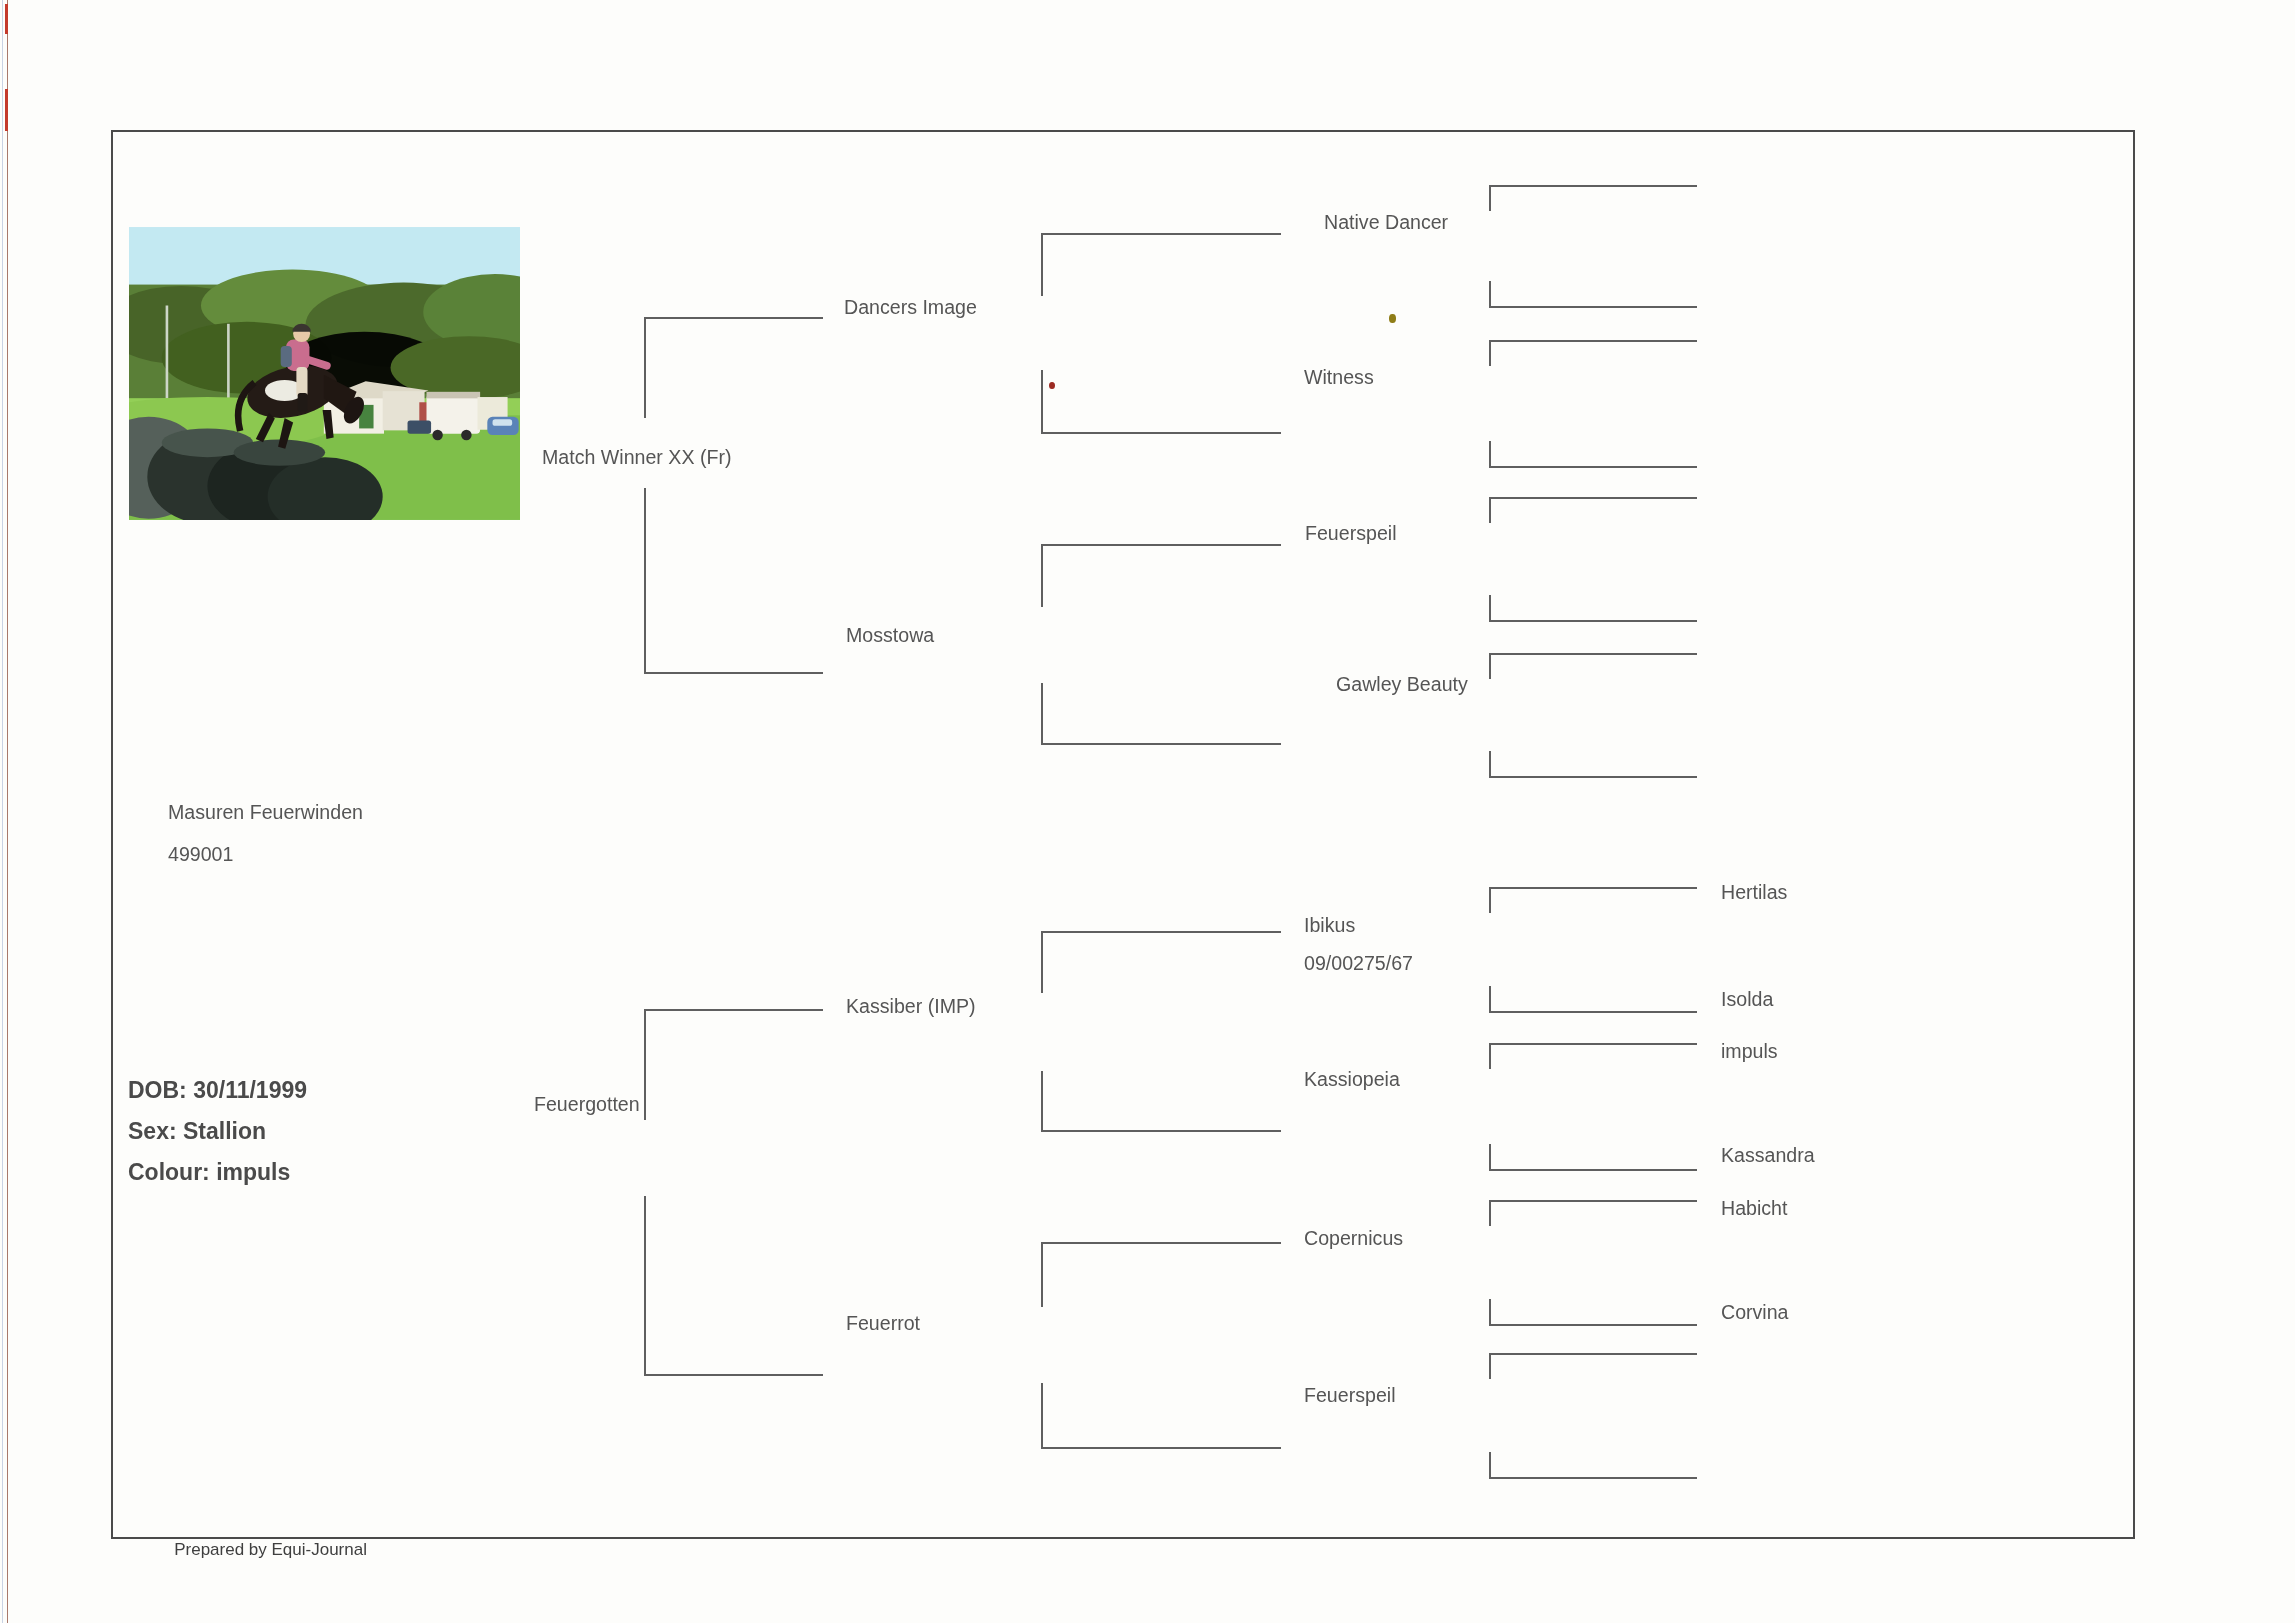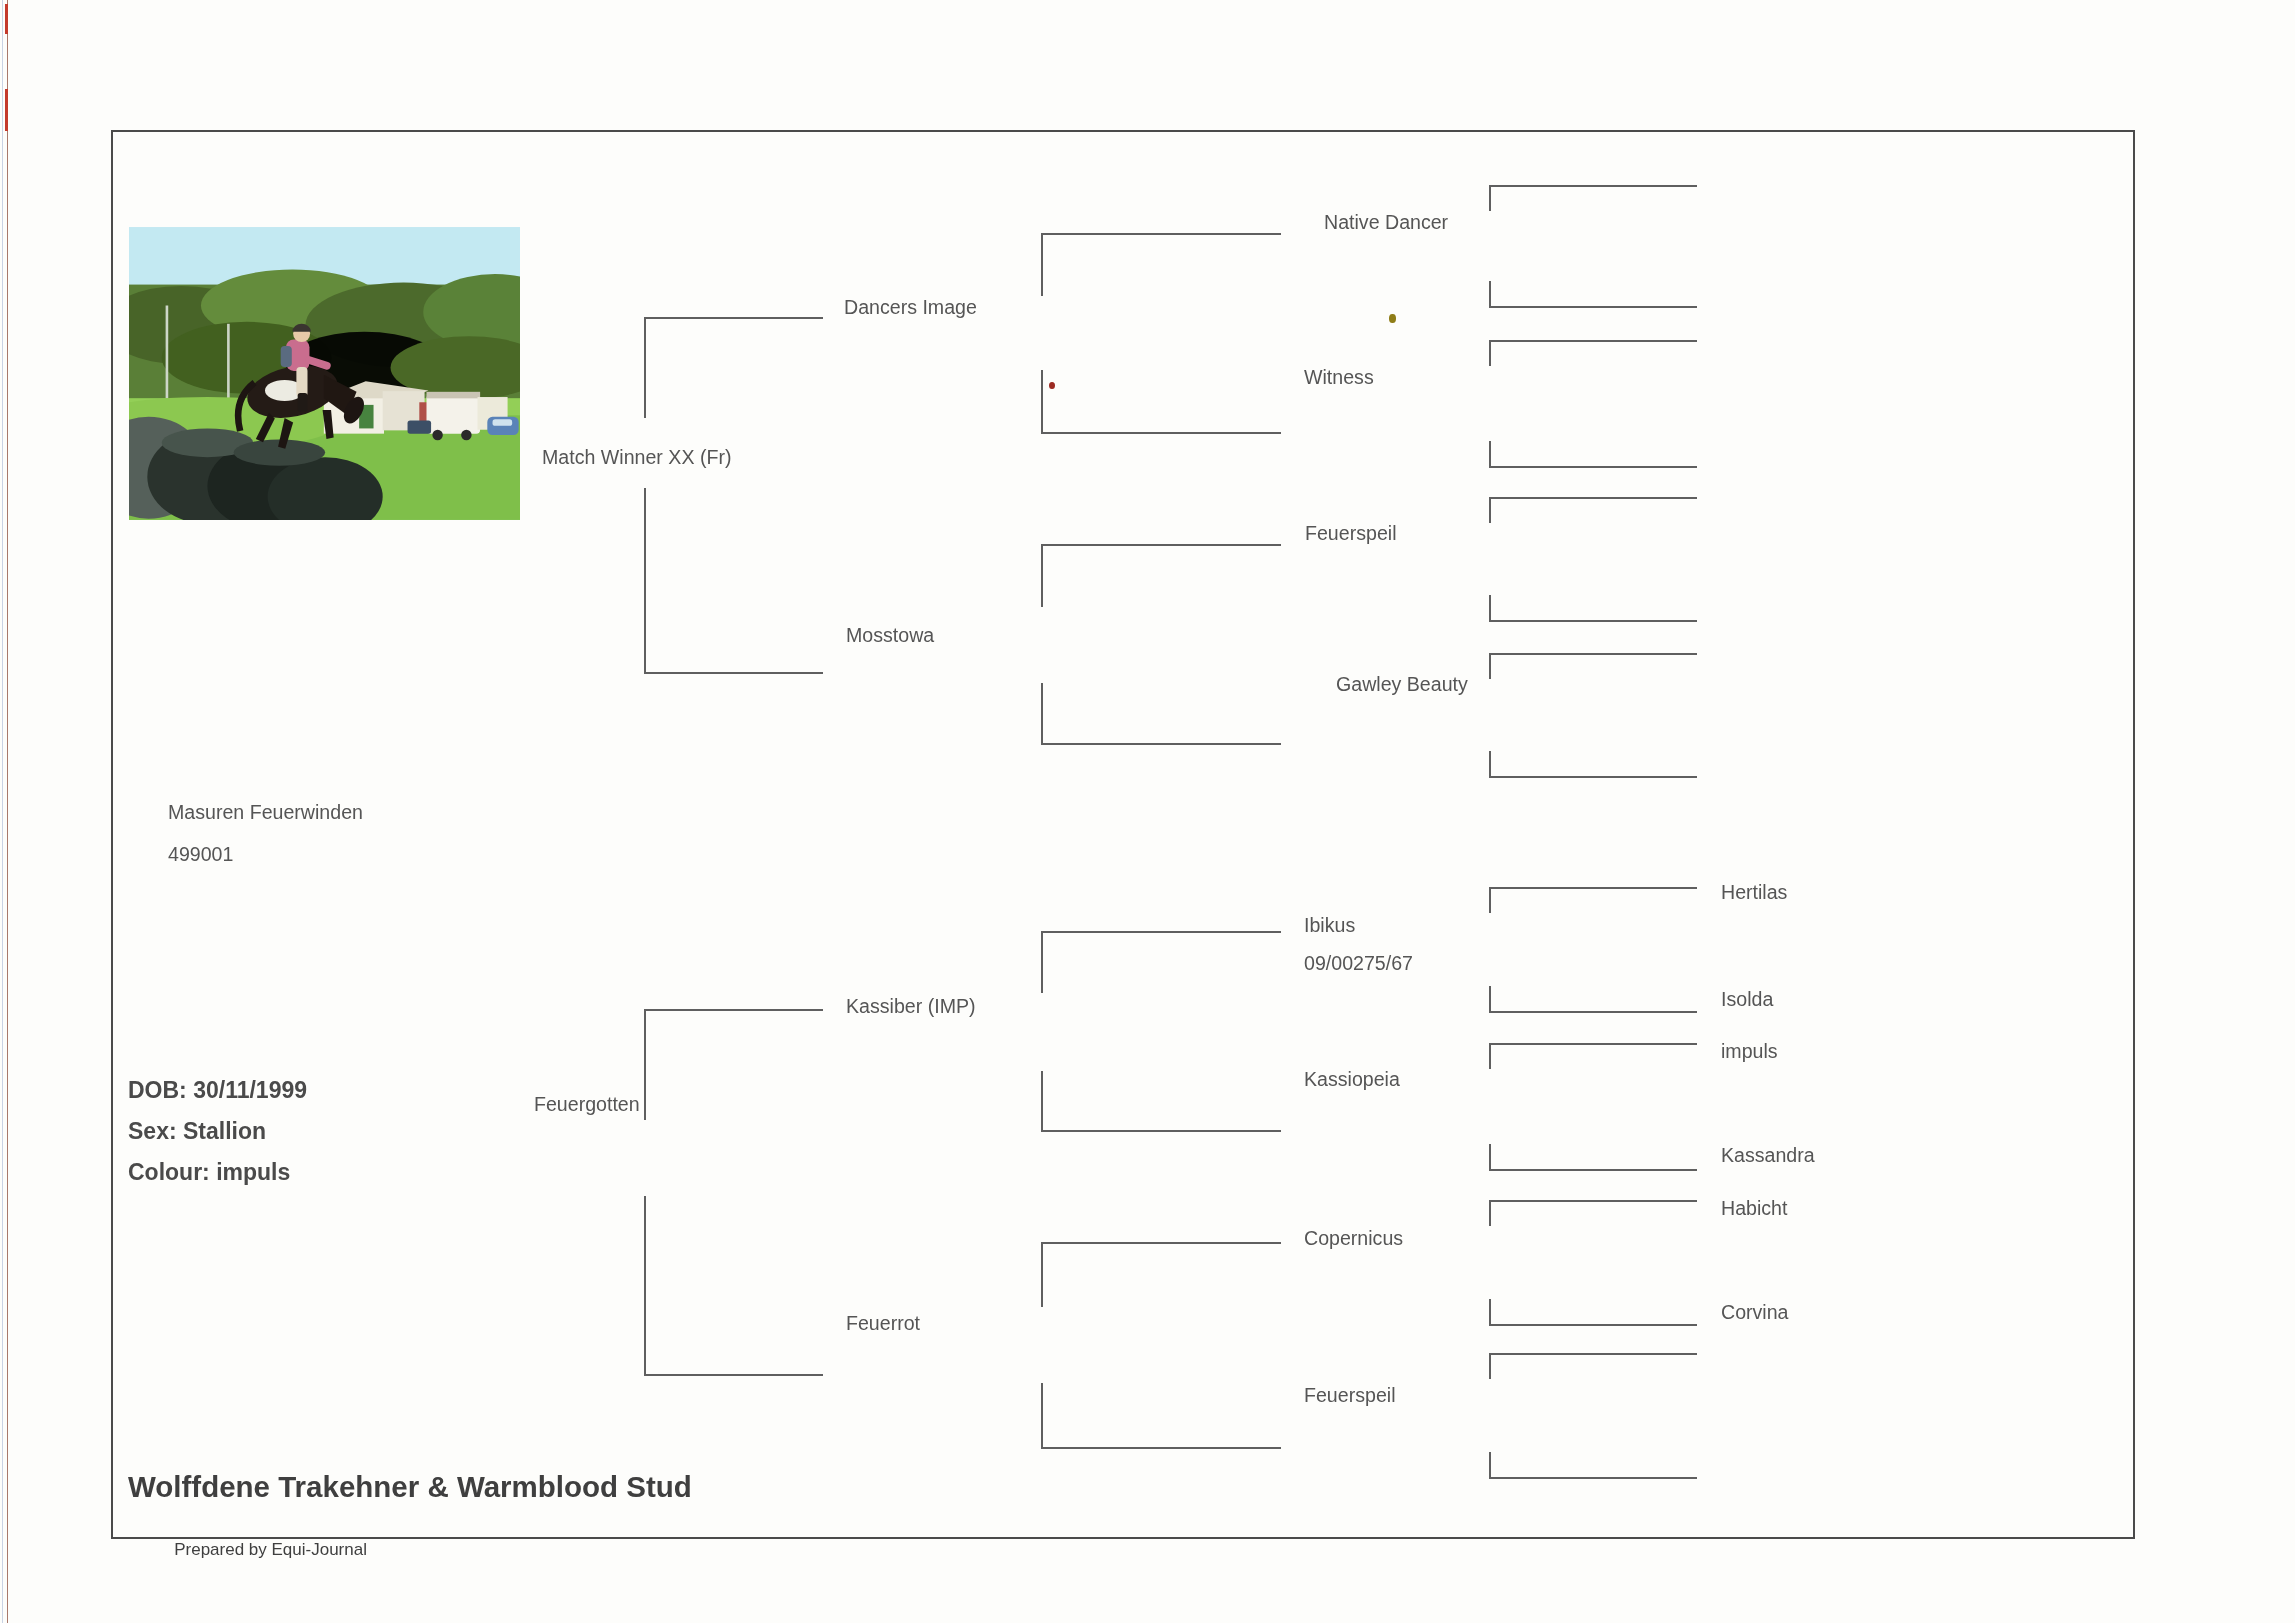--- a/index.html
+++ b/index.html
@@ -198,17 +198,16 @@
   <div class="node" style="left:1721px;top:881px;">Hertilas</div>
   <div class="node" style="left:1721px;top:988px;">Isolda</div>
   <div class="node" style="left:1721px;top:1040px;">impuls</div>
   <div class="node" style="left:1721px;top:1144px;">Kassandra</div>
   <div class="node" style="left:1721px;top:1197px;">Habicht</div>
   <div class="node" style="left:1721px;top:1301px;">Corvina</div>
 
   <div class="dot" style="left:1049px;top:382px;width:5.9px;height:7.2px;background:#9c2a22;"></div>
   <div class="dot" style="left:1389px;top:314px;width:6.5px;height:8.5px;background:#8f7d17;"></div>
 
-  <div class="t-stud" style="left:128px;top:1470px;">Wolffdene Trakehner &amp; Warmblood Stud</div>
   <div class="t-prepared" style="left:169px;top:1539px;">Prepared by Equi-Journal</div>
 
 </div>
 
 
 </body></html>

